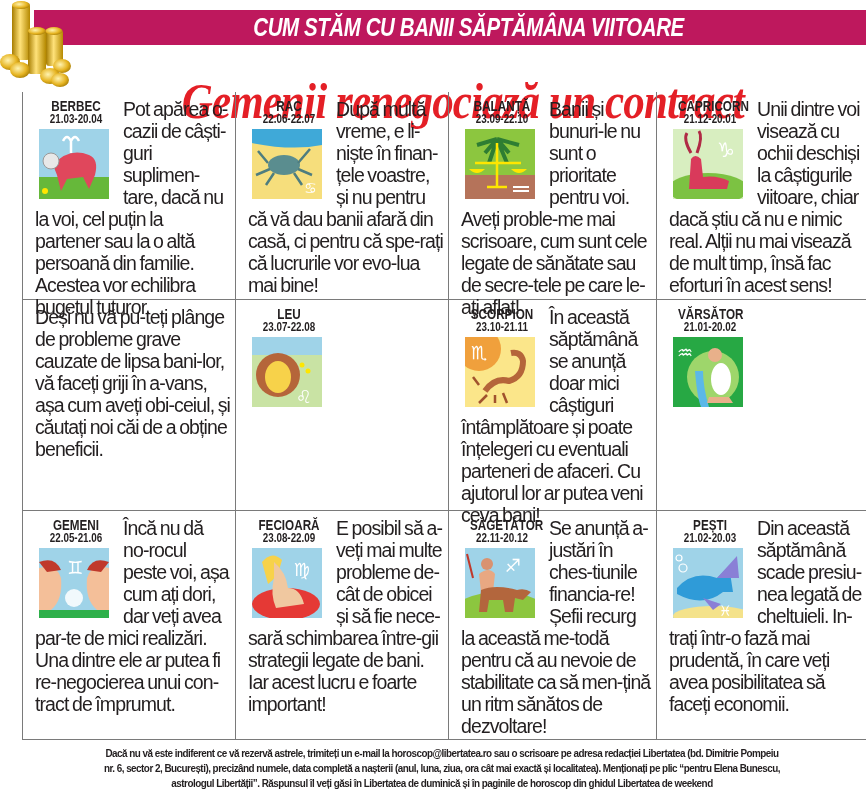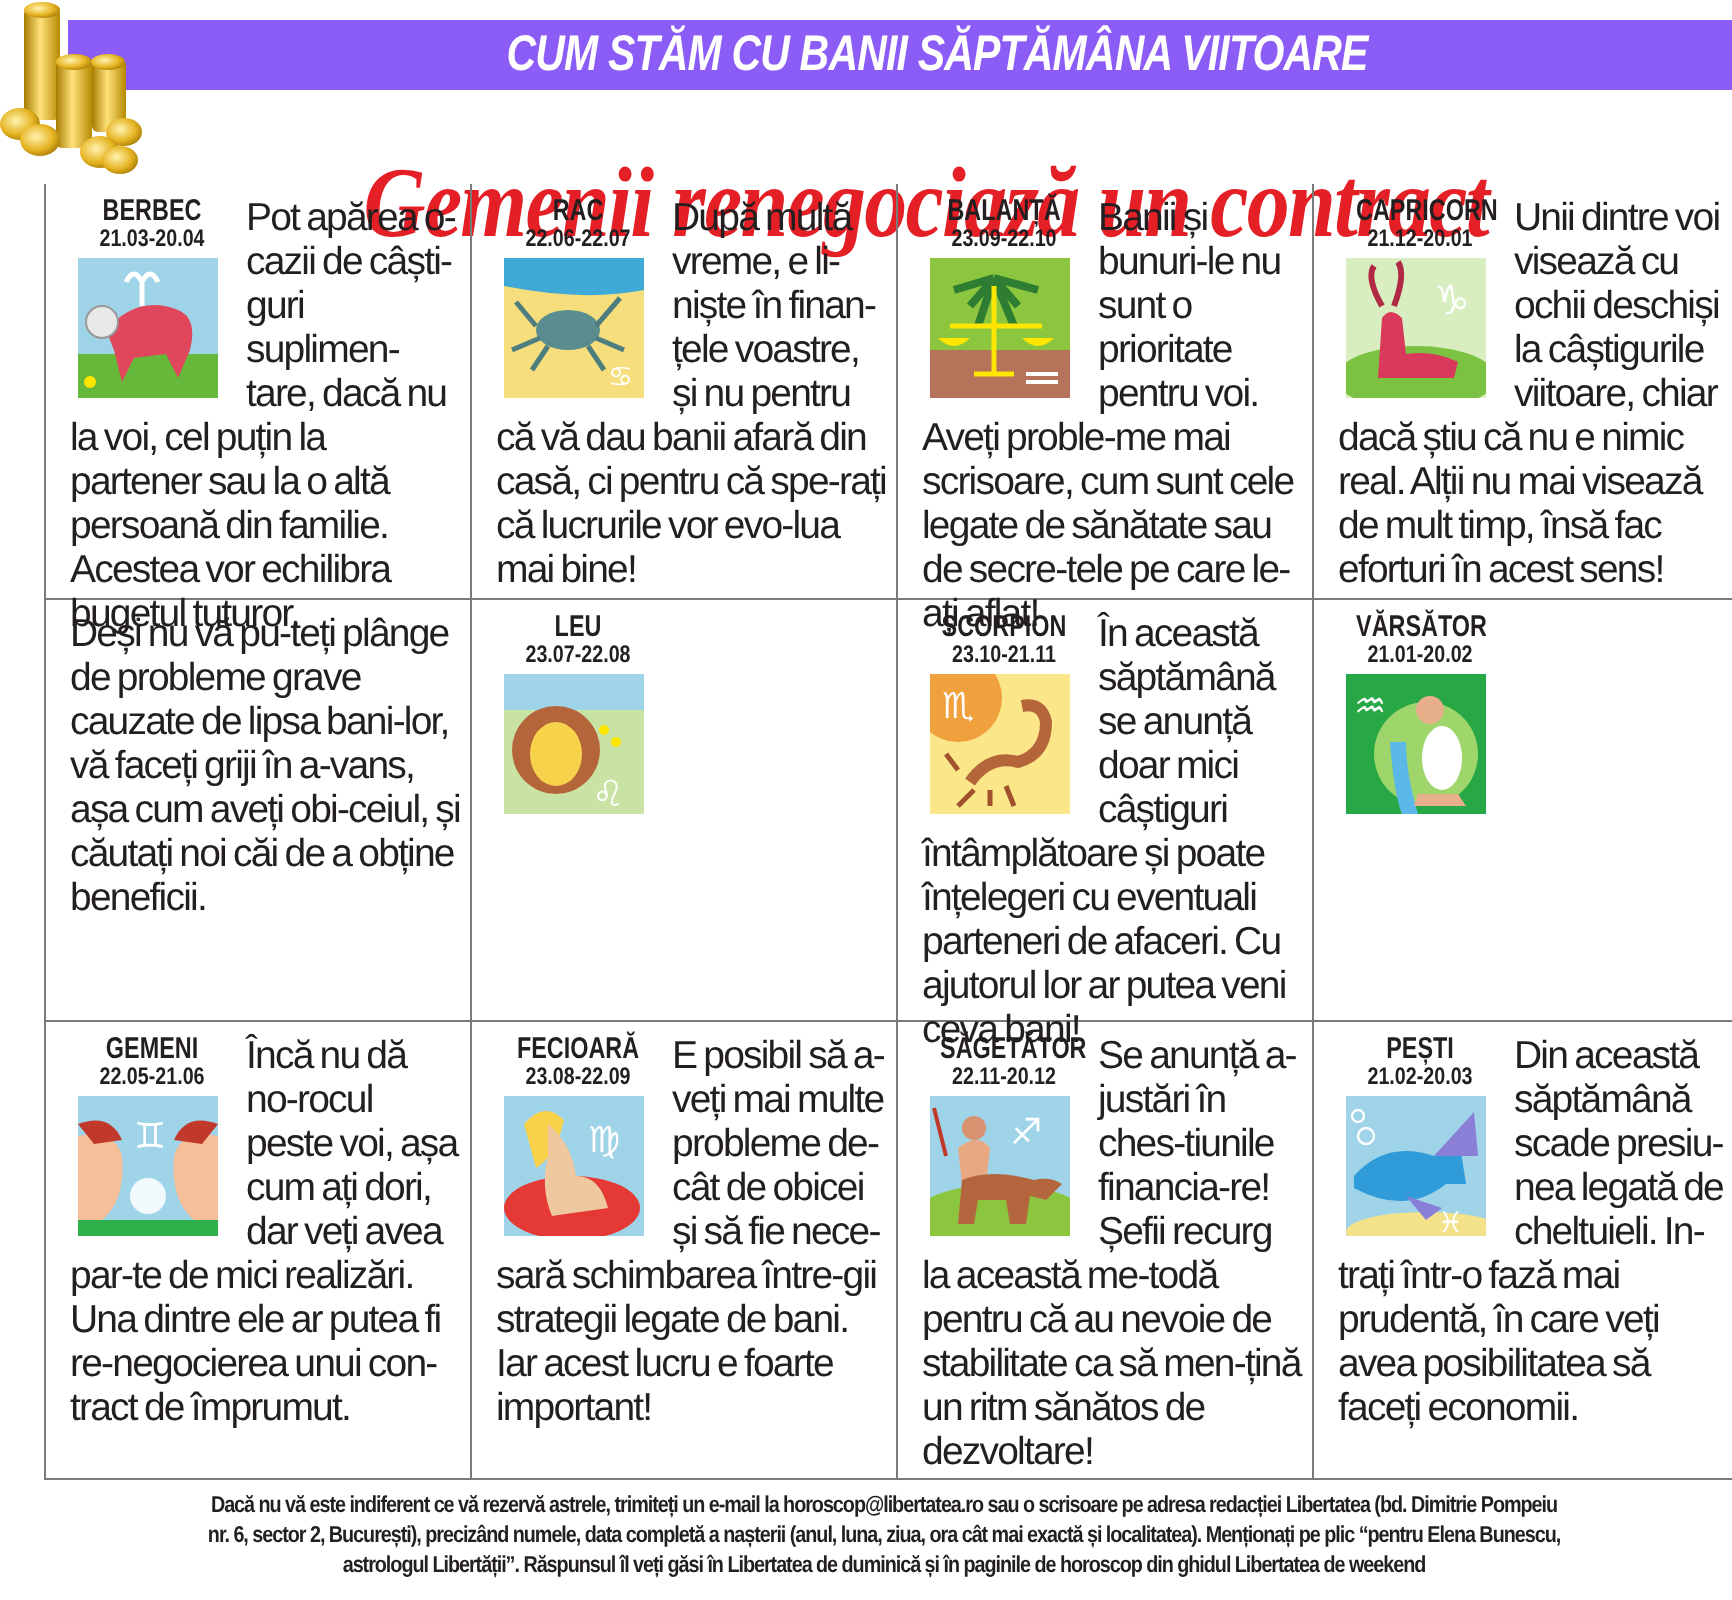--- a/index.html
+++ b/index.html
@@ -3,21 +3,21 @@
 <meta charset="utf-8">
 <style>
   * { box-sizing: border-box; margin: 0; padding: 0; }
   html, body { width: 866px; height: 800px; background: #ffffff; overflow: hidden; }
   body { position: relative; font-family: "Liberation Sans", sans-serif; color: #231f20; }
 
   .coins { position: absolute; left: 0; top: 0; width: 80px; height: 95px; z-index: 3; }
 
   .banner {
     position: absolute; left: 34px; top: 10px; width: 832px; height: 35px;
-    background: #8b5cf6; color: #ffffff;
+    background: #be185d; color: #ffffff;
     display: flex; align-items: center; justify-content: center;
     font-family: "Liberation Sans", sans-serif; font-weight: bold; font-style: italic;
     font-size: 25px; letter-spacing: -0.5px; transform-origin: center; padding-left: 38px;
   }
   .banner span { display: inline-block; transform: scaleX(0.82); white-space: nowrap; }
 
   .headline {
     position: absolute; left: 60px; top: 44px; width: 806px; height: 50px;
     color: #e41f26; text-align: center;
     font-family: "Liberation Serif", serif; font-weight: bold; font-style: italic;

